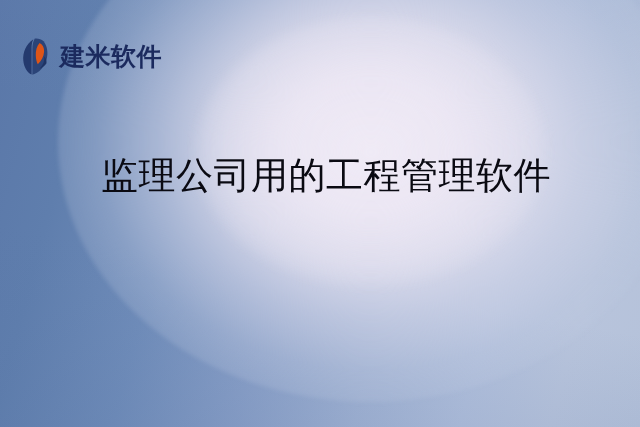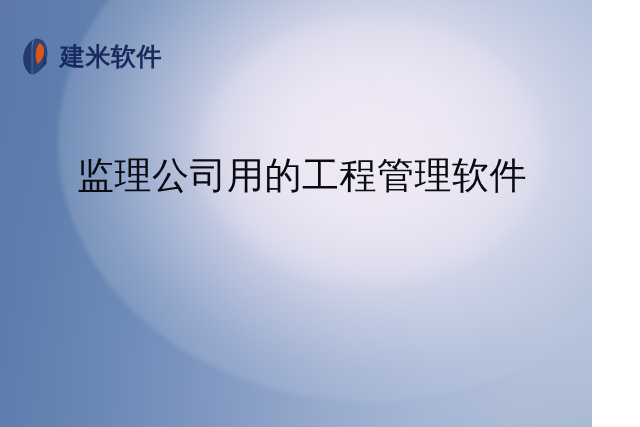--- a/index.html
+++ b/index.html
@@ -10,21 +10,21 @@
   body {
     width: 640px;
     height: 427px;
     overflow: hidden;
     font-family: "DejaVu Sans", "Liberation Sans", sans-serif;
   }
 
   
   .banner {
     position: relative;
-    width: 592px;
+    width: 640px;
     height: 427px;
     overflow: hidden;
     background-color: #5f7ead;
   }
 
   
   .bg-gradient {
     position: absolute;
     inset: 0;
     background: linear-gradient(105deg,

